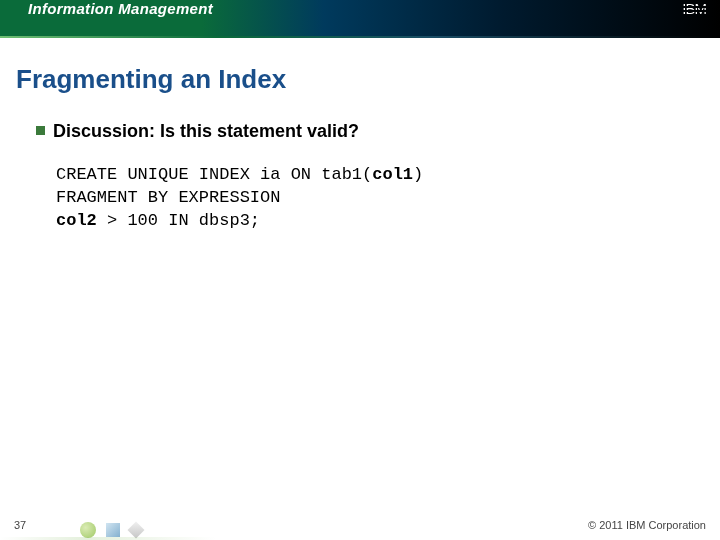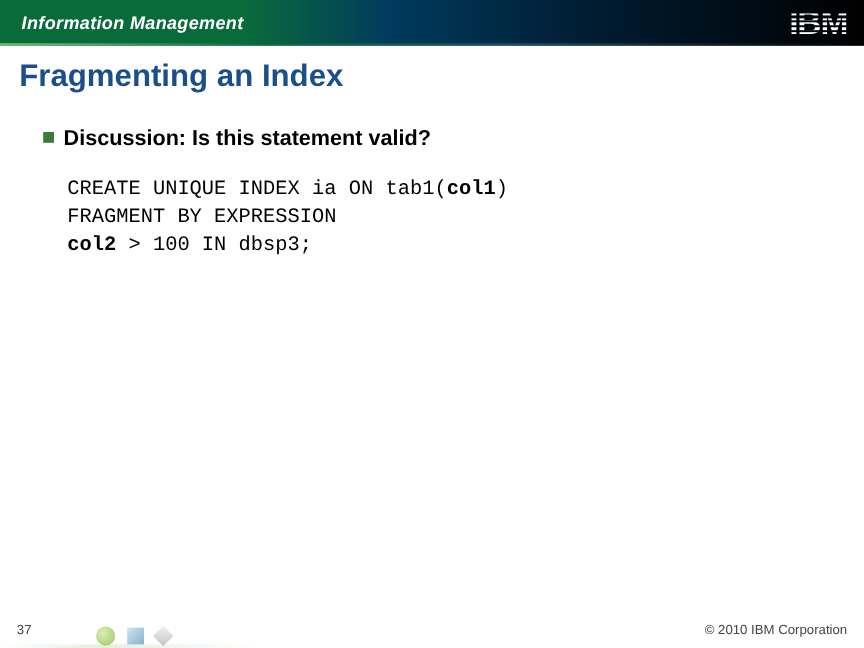--- a/index.html
+++ b/index.html
@@ -9,55 +9,54 @@
     font-family: Arial, Helvetica, sans-serif;
     background: #fff;
     position: relative;
     overflow: hidden;
   }
   .header-bar {
     width: 100%;
     height: 38px;
     background: linear-gradient(to right, #0a6b3a 0%, #0a6b3a 28%, #003a5d 45%, #001a2e 70%, #000 100%);
     display: flex;
-    align-items: center;
     justify-content: space-between;
-    padding: 0 14px 0 18px;
+    padding: 0 14px 0 28px;
     position: relative;
   }
   .header-bar::after{
     content:"";
     position:absolute;
     left:0;right:0;bottom:0;
     height:2px;
     background: linear-gradient(to right, #6fbf73 0%, #0a6b3a 30%, #1a4d66 60%, #000 100%);
   }
   .header-title {
     color: #fff;
     font-size: 15px;
     font-weight: bold;
     font-style: italic;
     letter-spacing: 0.3px;
   }
   .ibm-logo-wrap {
     color:#fff;
-    font-weight:700;
-    font-size:28px;
+    font-weight:400;
+    font-size:15px;
     letter-spacing:-1px;
     font-family: "Arial Black", Arial, sans-serif;
     background-image: repeating-linear-gradient(#fff 0 2px, transparent 2px 4px);
     -webkit-background-clip: text;
     background-clip: text;
     color: transparent;
   }
   .slide-title {
     color: #1a4f8a;
     font-size: 26px;
     font-weight: bold;
-    padding: 10px 0 0 16px;
+    padding: 26px 0 0 16px;
   }
   .content {
     padding: 26px 36px 0 36px;
   }
   .bullet-row {
     display: flex;
     align-items: flex-start;
     gap: 8px;
     margin-bottom: 22px;
   }
@@ -150,20 +149,20 @@
     </div>
     <div>FRAGMENT BY EXPRESSION</div>
     <div>
       <span class="bold">col2</span><span> &gt; 100 IN dbsp3;</span>
     </div>
   </div>
 </div>
 
 <div class="footer">
   <span class="page-num">37</span>
-  <span class="copyright">© 2010 IBM Corporation</span>
+  <span class="copyright">© 2011 IBM Corporation</span>
 </div>
 <div class="footer-deco">
   <div class="deco-circle"></div>
   <div class="deco-square"></div>
   <div class="deco-diamond"></div>
 </div>
 <div class="grad-bar"></div>
 
 </body></html>

